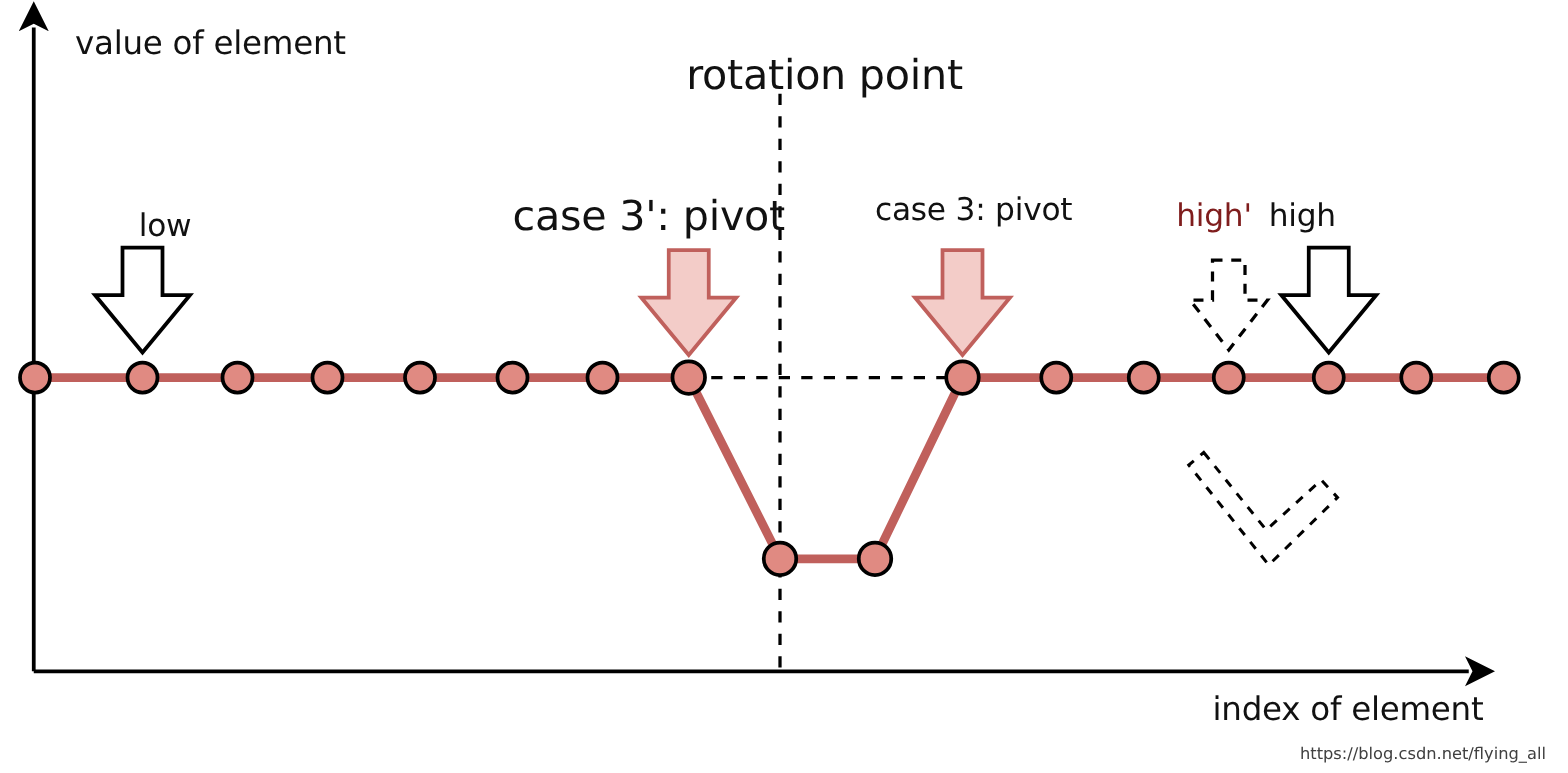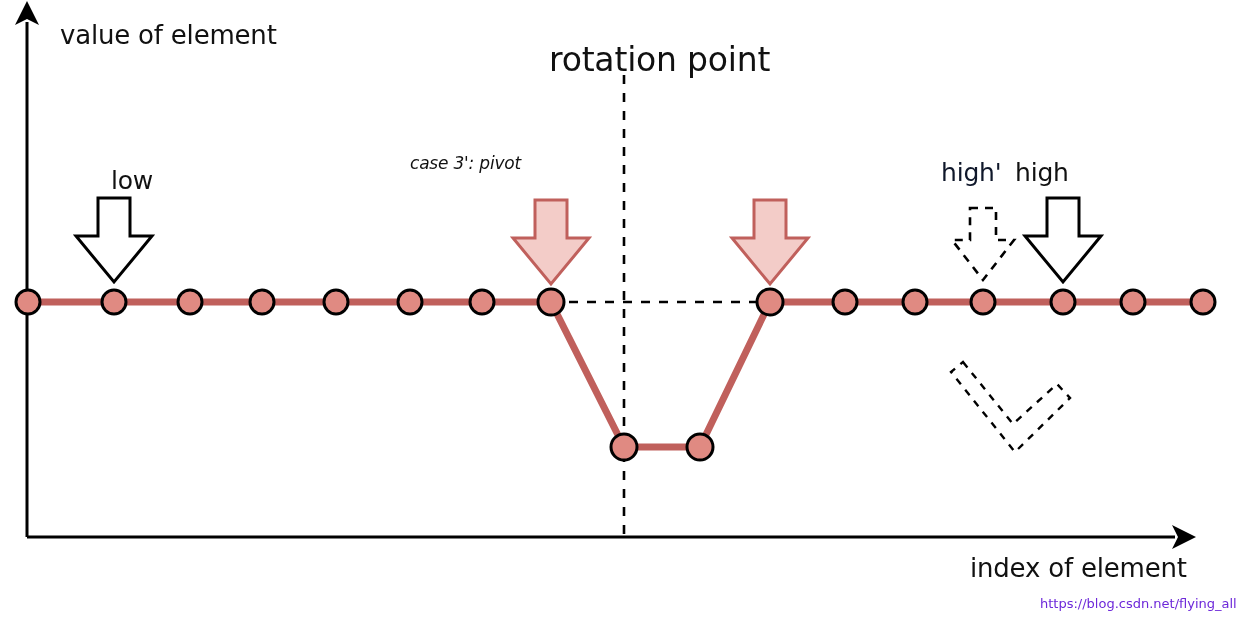--- a/index.html
+++ b/index.html
@@ -27,30 +27,30 @@
     white-space: nowrap;
     font-family: "DejaVu Sans", "Liberation Sans", sans-serif;
     font-size: 25px;
     color: #111111;
     letter-spacing: -0.2px;
   }
   .lbl-axis-y   { left: 60px;  top: 20px;  font-size: 26px; }
   .lbl-axis-x   { left: 970px; top: 553px; font-size: 26px; }
   .lbl-rotation { left: 549px; top: 40px;  font-size: 33px; }
   .lbl-low      { left: 99px;  top: 166px; font-size: 25px; margin-left: 12px; }
-  .lbl-case3p   { left: 410px; top: 153px; font-size: 17px; font-style: italic; }
+  .lbl-case3p   { left: 410px; top: 153px; font-size: 33px; }
   .lbl-case3    { left: 700px; top: 153px; font-size: 25px; }
-  .lbl-highp    { left: 941px; top: 158px; font-size: 25px; color: #0f172a; }
+  .lbl-highp    { left: 941px; top: 158px; font-size: 25px; color: #7f1d1d; }
   .lbl-high     { left: 1015px;top: 158px; font-size: 25px; text-align: center; }
   .watermark {
     position: absolute;
     left: 1040px;
     top: 596px;
     font-size: 13px;
-    color: #6d28d9;
+    color: #404040;
     font-family: "DejaVu Sans", "Liberation Sans", sans-serif;
     white-space: nowrap;
   }
 </style>
 </head>
 <body>
 
 <div id="canvas">
 
   <svg id="figure-svg" viewBox="0 0 1254 618" xmlns="http://www.w3.org/2000/svg">
@@ -119,18 +119,19 @@
       <path d="M963,362 L1013,424 L1057,384 L1070,398 L1015,452 L951,372 Z" fill="none" stroke="#000000" stroke-width="2.4" stroke-dasharray="7 7" stroke-linejoin="miter"></path>
     </g>
 
   </svg>
 
   <div class="lbl lbl-axis-x">index of element</div>
   <div class="lbl lbl-axis-y">value of element</div>
   <div class="lbl lbl-rotation">rotation point</div>
   <div class="lbl lbl-low">low</div>
   <div class="lbl lbl-case3p">case 3': pivot</div>
+  <div class="lbl lbl-case3">case 3: pivot</div>
   <div class="lbl lbl-highp">high'</div>
   <div class="lbl lbl-high">high</div>
 
   <div class="watermark">https://blog.csdn.net/flying_all</div>
 
 </div>
 
 </body></html>

